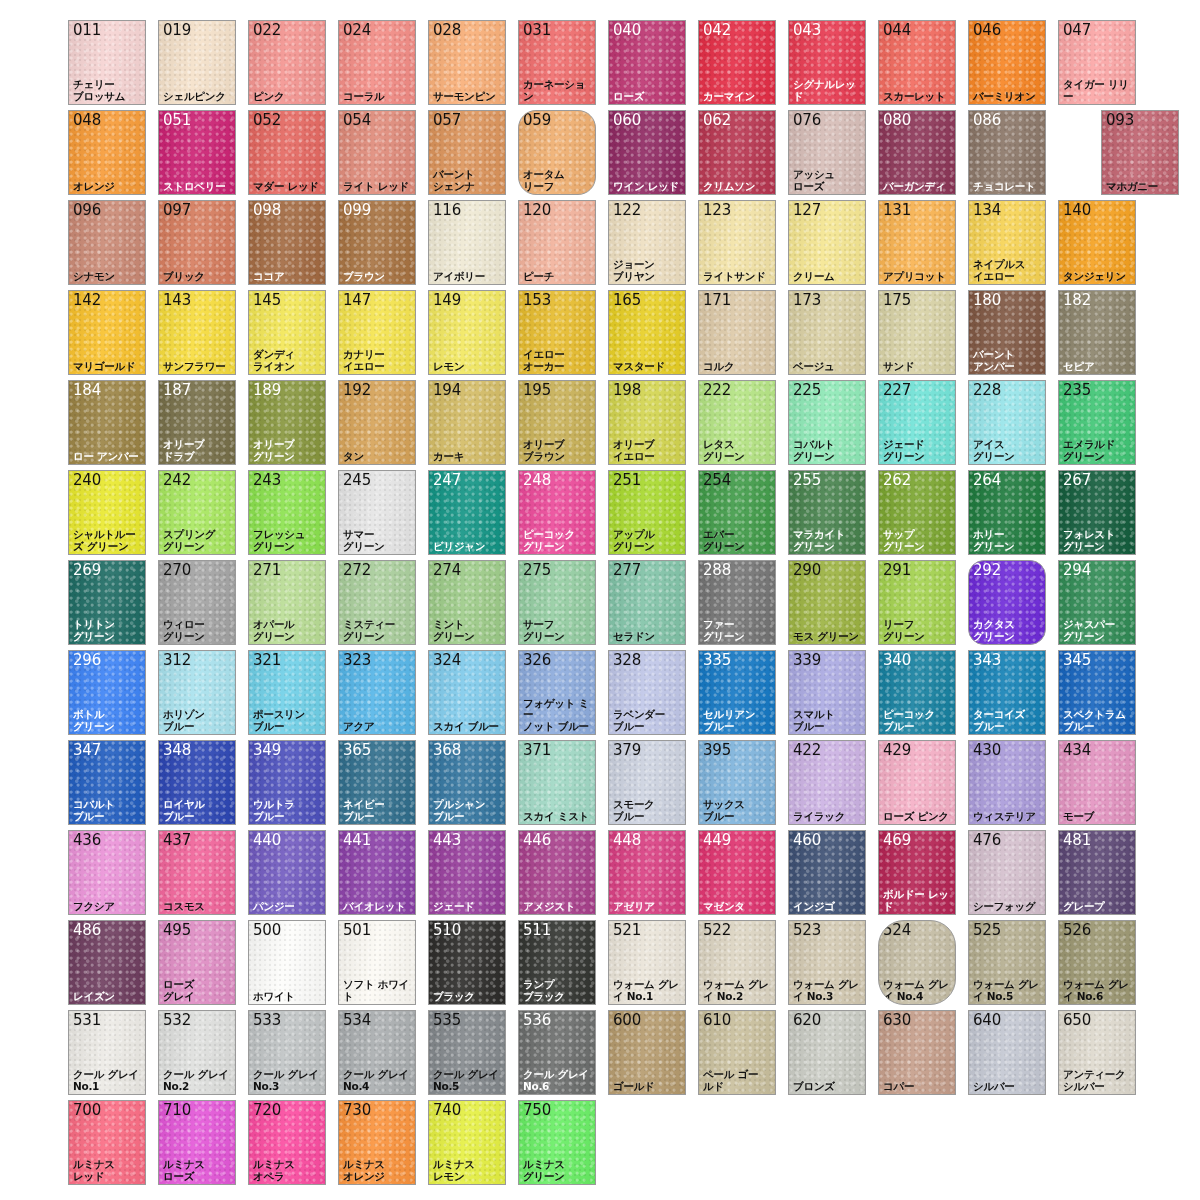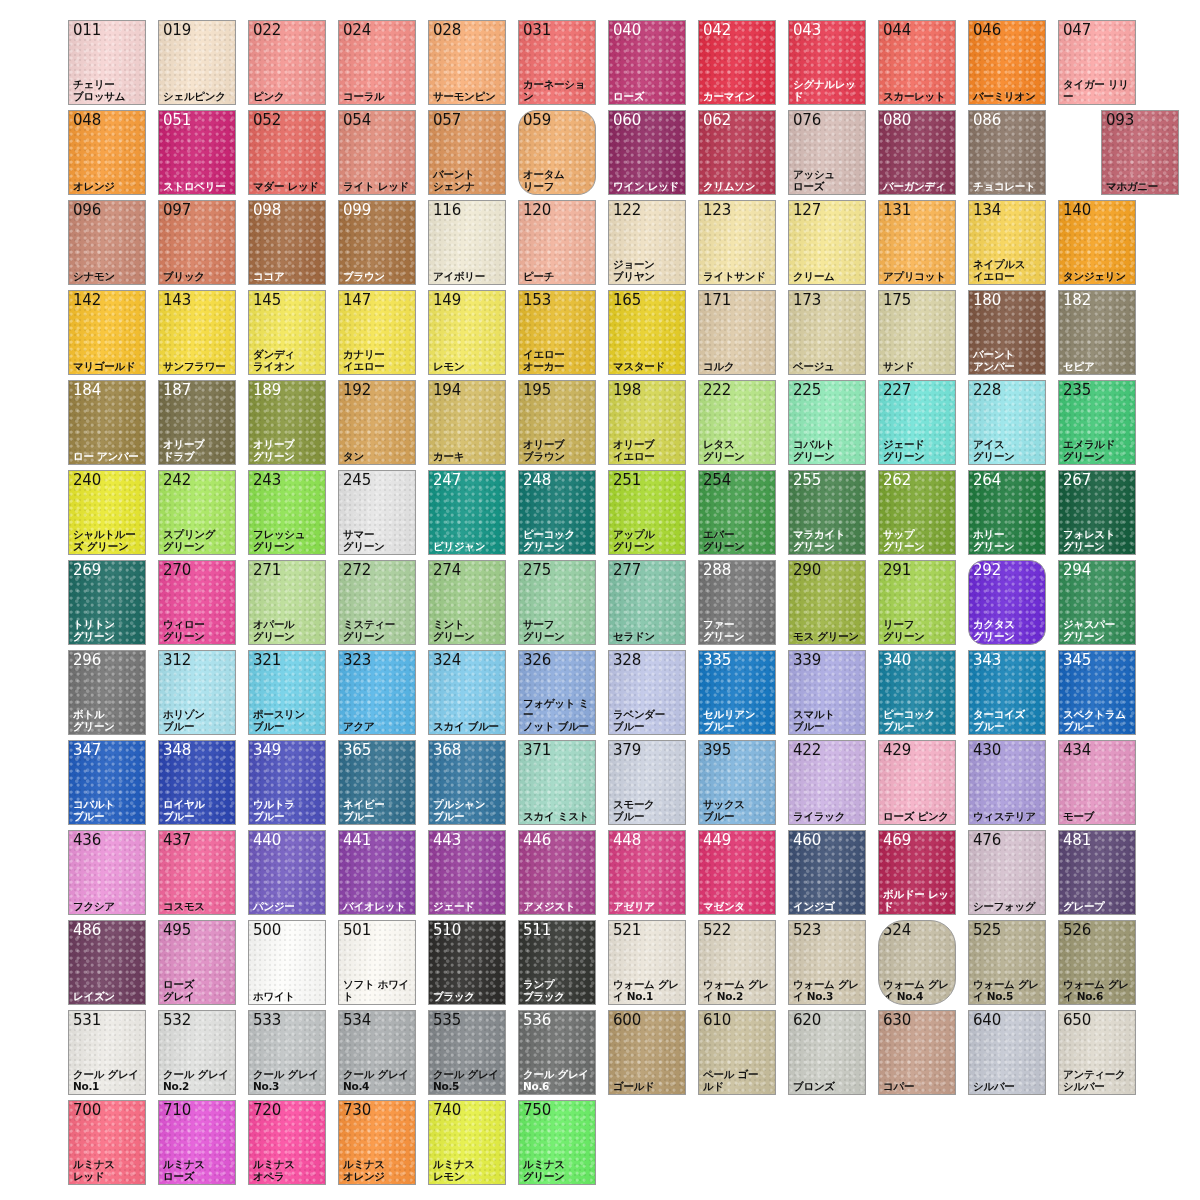--- a/index.html
+++ b/index.html
@@ -416,21 +416,21 @@
         <div class="tex" style="background-image: radial-gradient(circle at 30% 30%, rgba(255, 255, 255, 0.3) 0px, rgba(255, 255, 255, 0.3) 1.2px, rgba(255, 255, 255, 0) 1.9px), radial-gradient(circle at 70% 65%, rgba(255, 255, 255, 0.22) 0px, rgba(255, 255, 255, 0.22) 1.4px, rgba(255, 255, 255, 0) 2.2px), radial-gradient(circle at 20% 80%, rgba(0, 0, 0, 0.07) 0px, rgba(0, 0, 0, 0.07) 1px, rgba(0, 0, 0, 0) 1.6px), linear-gradient(100deg, rgba(0, 0, 0, 0.07) 0%, rgba(255, 255, 255, 0.1) 48%, rgba(0, 0, 0, 0.05) 100%);"></div>
         <div class="code">245</div>
         <div class="nm">サマー
 グリーン</div>
       </div>
       <div class="swatch light-text" style="background: rgb(16, 148, 132);">
         <div class="tex" style="background-image: radial-gradient(circle at 30% 30%, rgba(255, 255, 255, 0.3) 0px, rgba(255, 255, 255, 0.3) 1.2px, rgba(255, 255, 255, 0) 1.9px), radial-gradient(circle at 70% 65%, rgba(255, 255, 255, 0.22) 0px, rgba(255, 255, 255, 0.22) 1.4px, rgba(255, 255, 255, 0) 2.2px), radial-gradient(circle at 20% 80%, rgba(0, 0, 0, 0.07) 0px, rgba(0, 0, 0, 0.07) 1px, rgba(0, 0, 0, 0) 1.6px), linear-gradient(100deg, rgba(0, 0, 0, 0.07) 0%, rgba(255, 255, 255, 0.1) 48%, rgba(0, 0, 0, 0.05) 100%);"></div>
         <div class="code">247</div>
         <div class="nm">ビリジャン</div>
       </div>
-      <div class="swatch light-text" style="background: #0f766e;">
+      <div class="swatch light-text" style="background: #ec4899;">
         <div class="tex" style="background-image: radial-gradient(circle at 30% 30%, rgba(255, 255, 255, 0.3) 0px, rgba(255, 255, 255, 0.3) 1.2px, rgba(255, 255, 255, 0) 1.9px), radial-gradient(circle at 70% 65%, rgba(255, 255, 255, 0.22) 0px, rgba(255, 255, 255, 0.22) 1.4px, rgba(255, 255, 255, 0) 2.2px), radial-gradient(circle at 20% 80%, rgba(0, 0, 0, 0.07) 0px, rgba(0, 0, 0, 0.07) 1px, rgba(0, 0, 0, 0) 1.6px), linear-gradient(100deg, rgba(0, 0, 0, 0.07) 0%, rgba(255, 255, 255, 0.1) 48%, rgba(0, 0, 0, 0.05) 100%);"></div>
         <div class="code">248</div>
         <div class="nm">ピーコック
 グリーン</div>
       </div>
       <div class="swatch dark-text" style="background: rgb(168, 217, 44);">
         <div class="tex" style="background-image: radial-gradient(circle at 30% 30%, rgba(255, 255, 255, 0.3) 0px, rgba(255, 255, 255, 0.3) 1.2px, rgba(255, 255, 255, 0) 1.9px), radial-gradient(circle at 70% 65%, rgba(255, 255, 255, 0.22) 0px, rgba(255, 255, 255, 0.22) 1.4px, rgba(255, 255, 255, 0) 2.2px), radial-gradient(circle at 20% 80%, rgba(0, 0, 0, 0.07) 0px, rgba(0, 0, 0, 0.07) 1px, rgba(0, 0, 0, 0) 1.6px), linear-gradient(100deg, rgba(0, 0, 0, 0.07) 0%, rgba(255, 255, 255, 0.1) 48%, rgba(0, 0, 0, 0.05) 100%);"></div>
         <div class="code">251</div>
         <div class="nm">アップル
 グリーン</div>
@@ -466,21 +466,21 @@
 グリーン</div>
       </div>
     </div>
     <div class="grid-row">
       <div class="swatch light-text" style="background: rgb(28, 107, 99);">
         <div class="tex" style="background-image: radial-gradient(circle at 30% 30%, rgba(255, 255, 255, 0.3) 0px, rgba(255, 255, 255, 0.3) 1.2px, rgba(255, 255, 255, 0) 1.9px), radial-gradient(circle at 70% 65%, rgba(255, 255, 255, 0.22) 0px, rgba(255, 255, 255, 0.22) 1.4px, rgba(255, 255, 255, 0) 2.2px), radial-gradient(circle at 20% 80%, rgba(0, 0, 0, 0.07) 0px, rgba(0, 0, 0, 0.07) 1px, rgba(0, 0, 0, 0) 1.6px), linear-gradient(100deg, rgba(0, 0, 0, 0.07) 0%, rgba(255, 255, 255, 0.1) 48%, rgba(0, 0, 0, 0.05) 100%);"></div>
         <div class="code">269</div>
         <div class="nm">トリトン
 グリーン</div>
       </div>
-      <div class="swatch dark-text" style="background: #ec4899; padding-left: 16px;">
+      <div class="swatch dark-text" style="background: #a3a3a3; padding-left: 16px;">
         <div class="tex" style="background-image: radial-gradient(circle at 30% 30%, rgba(255, 255, 255, 0.3) 0px, rgba(255, 255, 255, 0.3) 1.2px, rgba(255, 255, 255, 0) 1.9px), radial-gradient(circle at 70% 65%, rgba(255, 255, 255, 0.22) 0px, rgba(255, 255, 255, 0.22) 1.4px, rgba(255, 255, 255, 0) 2.2px), radial-gradient(circle at 20% 80%, rgba(0, 0, 0, 0.07) 0px, rgba(0, 0, 0, 0.07) 1px, rgba(0, 0, 0, 0) 1.6px), linear-gradient(100deg, rgba(0, 0, 0, 0.07) 0%, rgba(255, 255, 255, 0.1) 48%, rgba(0, 0, 0, 0.05) 100%);"></div>
         <div class="code">270</div>
         <div class="nm">ウィロー
 グリーン</div>
       </div>
       <div class="swatch dark-text" style="background: rgb(185, 221, 148);">
         <div class="tex" style="background-image: radial-gradient(circle at 30% 30%, rgba(255, 255, 255, 0.3) 0px, rgba(255, 255, 255, 0.3) 1.2px, rgba(255, 255, 255, 0) 1.9px), radial-gradient(circle at 70% 65%, rgba(255, 255, 255, 0.22) 0px, rgba(255, 255, 255, 0.22) 1.4px, rgba(255, 255, 255, 0) 2.2px), radial-gradient(circle at 20% 80%, rgba(0, 0, 0, 0.07) 0px, rgba(0, 0, 0, 0.07) 1px, rgba(0, 0, 0, 0) 1.6px), linear-gradient(100deg, rgba(0, 0, 0, 0.07) 0%, rgba(255, 255, 255, 0.1) 48%, rgba(0, 0, 0, 0.05) 100%);"></div>
         <div class="code">271</div>
         <div class="nm">オパール
 グリーン</div>
@@ -532,21 +532,21 @@
 グリーン</div>
       </div>
       <div class="swatch light-text" style="background: rgb(47, 139, 84);">
         <div class="tex" style="background-image: radial-gradient(circle at 30% 30%, rgba(255, 255, 255, 0.3) 0px, rgba(255, 255, 255, 0.3) 1.2px, rgba(255, 255, 255, 0) 1.9px), radial-gradient(circle at 70% 65%, rgba(255, 255, 255, 0.22) 0px, rgba(255, 255, 255, 0.22) 1.4px, rgba(255, 255, 255, 0) 2.2px), radial-gradient(circle at 20% 80%, rgba(0, 0, 0, 0.07) 0px, rgba(0, 0, 0, 0.07) 1px, rgba(0, 0, 0, 0) 1.6px), linear-gradient(100deg, rgba(0, 0, 0, 0.07) 0%, rgba(255, 255, 255, 0.1) 48%, rgba(0, 0, 0, 0.05) 100%);"></div>
         <div class="code">294</div>
         <div class="nm">ジャスパー
 グリーン</div>
       </div>
     </div>
     <div class="grid-row">
-      <div class="swatch light-text" style="background: #737373;">
+      <div class="swatch light-text" style="background: #3b82f6;">
         <div class="tex" style="background-image: radial-gradient(circle at 30% 30%, rgba(255, 255, 255, 0.3) 0px, rgba(255, 255, 255, 0.3) 1.2px, rgba(255, 255, 255, 0) 1.9px), radial-gradient(circle at 70% 65%, rgba(255, 255, 255, 0.22) 0px, rgba(255, 255, 255, 0.22) 1.4px, rgba(255, 255, 255, 0) 2.2px), radial-gradient(circle at 20% 80%, rgba(0, 0, 0, 0.07) 0px, rgba(0, 0, 0, 0.07) 1px, rgba(0, 0, 0, 0) 1.6px), linear-gradient(100deg, rgba(0, 0, 0, 0.07) 0%, rgba(255, 255, 255, 0.1) 48%, rgba(0, 0, 0, 0.05) 100%);"></div>
         <div class="code">296</div>
         <div class="nm">ボトル
 グリーン</div>
       </div>
       <div class="swatch dark-text" style="background: rgb(168, 226, 238);">
         <div class="tex" style="background-image: radial-gradient(circle at 30% 30%, rgba(255, 255, 255, 0.3) 0px, rgba(255, 255, 255, 0.3) 1.2px, rgba(255, 255, 255, 0) 1.9px), radial-gradient(circle at 70% 65%, rgba(255, 255, 255, 0.22) 0px, rgba(255, 255, 255, 0.22) 1.4px, rgba(255, 255, 255, 0) 2.2px), radial-gradient(circle at 20% 80%, rgba(0, 0, 0, 0.07) 0px, rgba(0, 0, 0, 0.07) 1px, rgba(0, 0, 0, 0) 1.6px), linear-gradient(100deg, rgba(0, 0, 0, 0.07) 0%, rgba(255, 255, 255, 0.1) 48%, rgba(0, 0, 0, 0.05) 100%);"></div>
         <div class="code">312</div>
         <div class="nm">ホリゾン
 ブルー</div>

